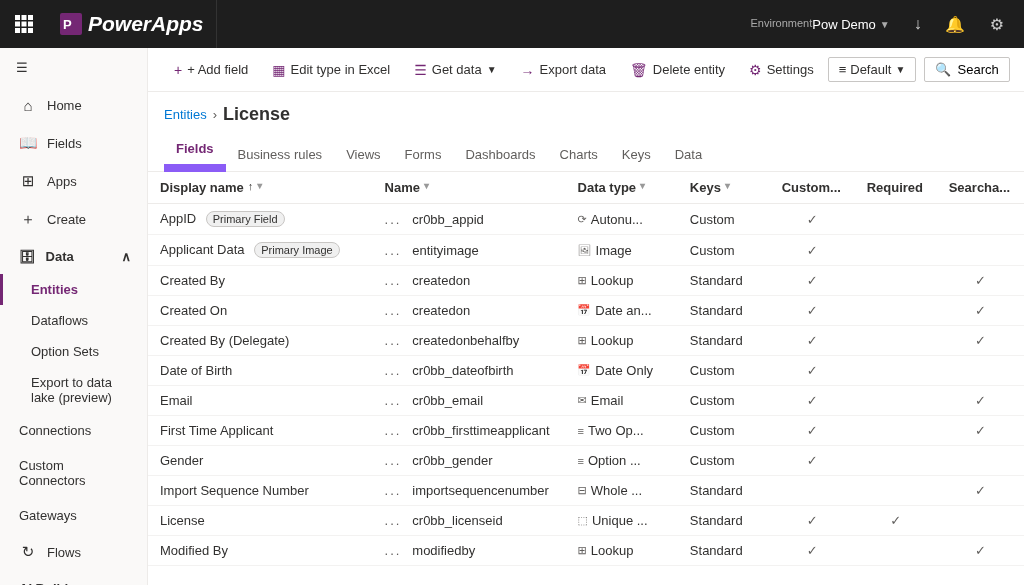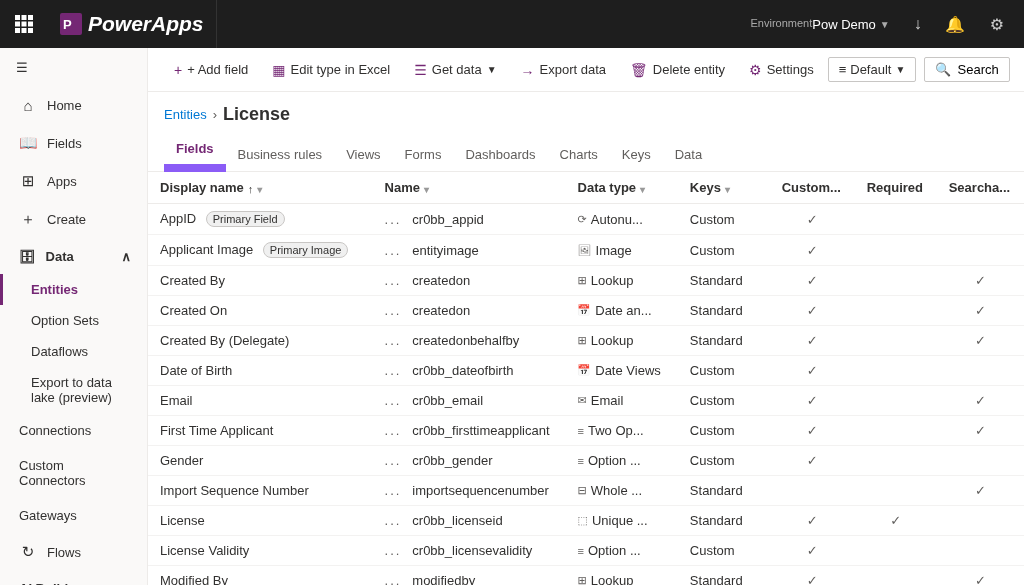--- a/index.html
+++ b/index.html
@@ -184,21 +184,21 @@
     }
     thead th {
       padding: 8px 12px;
       text-align: left;
       font-weight: 600;
       color: #323130;
       white-space: nowrap;
       border-bottom: 1px solid #edebe9;
     }
     thead th .col-header {
-      display: flex; align-items: flex-end; gap: 4px;
+      display: flex; align-items: flex-start; gap: 4px;
     }
     tbody tr {
       border-bottom: 1px solid #f3f2f1;
     }
     tbody td {
       padding: 7px 12px;
       color: #323130;
       white-space: nowrap;
     }
     .badge {
@@ -287,24 +287,24 @@
         <span class="s-icon">🗄</span>
         <span>Data</span>
       </div>
       <span>∧</span>
     </div>
 
     <div class="sidebar-sub active">
       <span>Entities</span>
     </div>
     <div class="sidebar-sub">
+      <span>Dataflows</span>
+    </div>
+    <div class="sidebar-sub">
       <span>Option Sets</span>
-    </div>
-    <div class="sidebar-sub">
-      <span>Dataflows</span>
     </div>
     <div class="sidebar-sub">
       <span>Export to data lake (preview)</span>
     </div>
 
     <div class="sidebar-item">
       <span>Connections</span>
     </div>
     <div class="sidebar-item">
       <span>Custom Connectors</span>
@@ -446,21 +446,21 @@
     </td>
     <td style="text-align:center;">
       
     </td>
     <td style="text-align:center;">
       
     </td>
   </tr>
             <tr>
     <td>
-      <span>Applicant Image</span>
+      <span>Applicant Data</span>
       <span class="badge primary">Primary Image</span>
     </td>
     <td>
       <span class="dots">...</span>
       &nbsp;
       <span>entityimage</span>
     </td>
     <td>
       <div class="dt-cell">
         <span class="data-type-icon">🖼</span>
@@ -565,21 +565,21 @@
       
     </td>
     <td>
       <span class="dots">...</span>
       &nbsp;
       <span>cr0bb_dateofbirth</span>
     </td>
     <td>
       <div class="dt-cell">
         <span class="data-type-icon">📅</span>
-        <span>Date Views</span>
+        <span>Date Only</span>
       </div>
     </td>
     <td>Custom</td>
     <td style="text-align:center;">
       <span class="check">✓</span>
     </td>
     <td style="text-align:center;">
       
     </td>
     <td style="text-align:center;">
@@ -716,47 +716,20 @@
     </td>
     <td style="text-align:center;">
       <span class="check">✓</span>
     </td>
     <td style="text-align:center;">
       
     </td>
   </tr>
             <tr>
     <td>
-      <span>License Validity</span>
-      
-    </td>
-    <td>
-      <span class="dots">...</span>
-      &nbsp;
-      <span>cr0bb_licensevalidity</span>
-    </td>
-    <td>
-      <div class="dt-cell">
-        <span class="data-type-icon">≡</span>
-        <span>Option ...</span>
-      </div>
-    </td>
-    <td>Custom</td>
-    <td style="text-align:center;">
-      <span class="check">✓</span>
-    </td>
-    <td style="text-align:center;">
-      
-    </td>
-    <td style="text-align:center;">
-      
-    </td>
-  </tr>
-            <tr>
-    <td>
       <span>Modified By</span>
       
     </td>
     <td>
       <span class="dots">...</span>
       &nbsp;
       <span>modifiedby</span>
     </td>
     <td>
       <div class="dt-cell">

